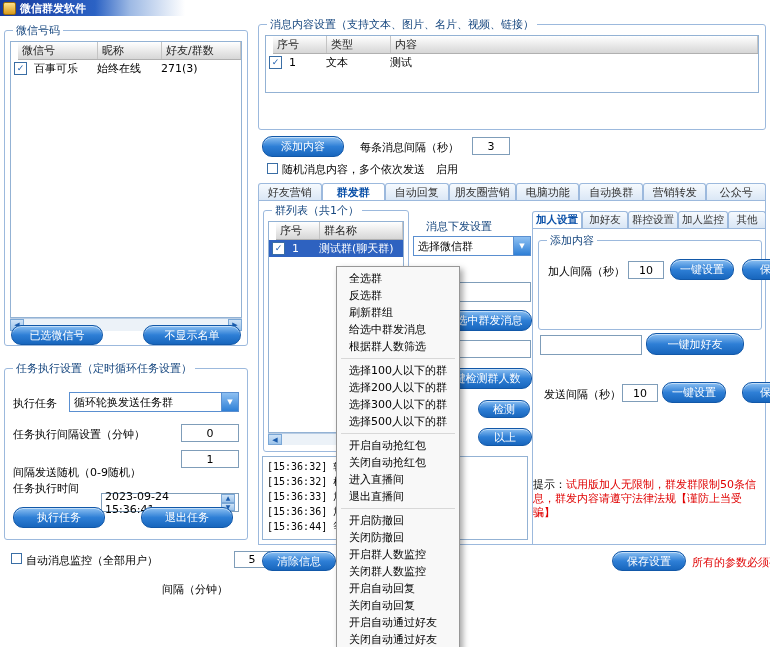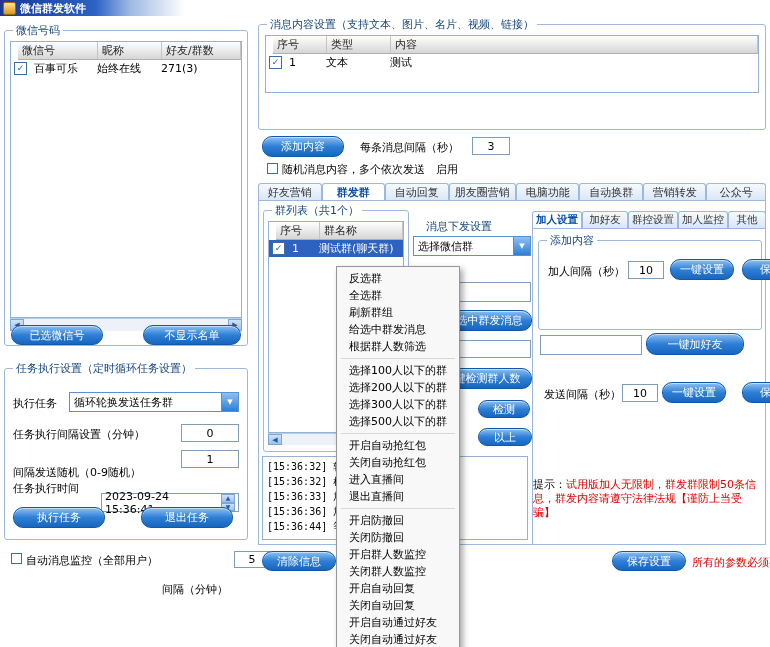--- a/index.html
+++ b/index.html
@@ -209,22 +209,22 @@
 
   <div class="abs" style="left:533px;top:478px;width:230px;line-height:14px">
     <span>提示：</span><span class="red">试用版加人无限制，群发群限制50条信息，群发内容请遵守法律法规【谨防上当受骗】</span>
   </div>
 
   <div class="abs btn" style="left:262px;top:551px;width:74px;height:20px">清除信息</div>
   <div class="abs btn" style="left:612px;top:551px;width:74px;height:20px">保存设置</div>
   <span class="abs red lbl" style="left:692px;top:555px;width:78px;overflow:hidden">所有的参数必须要保存</span>
 
   <div class="abs menu" style="left:336px;top:266px;width:124px">
+    <div class="mi">全选群</div>
     <div class="mi">反选群</div>
-    <div class="mi">全选群</div>
     <div class="mi">刷新群组</div>
     <div class="mi">给选中群发消息</div>
     <div class="mi">根据群人数筛选</div>
     <div class="msep"></div>
     <div class="mi">选择100人以下的群</div>
     <div class="mi">选择200人以下的群</div>
     <div class="mi">选择300人以下的群</div>
     <div class="mi">选择500人以下的群</div>
     <div class="msep"></div>
     <div class="mi">开启自动抢红包</div>

